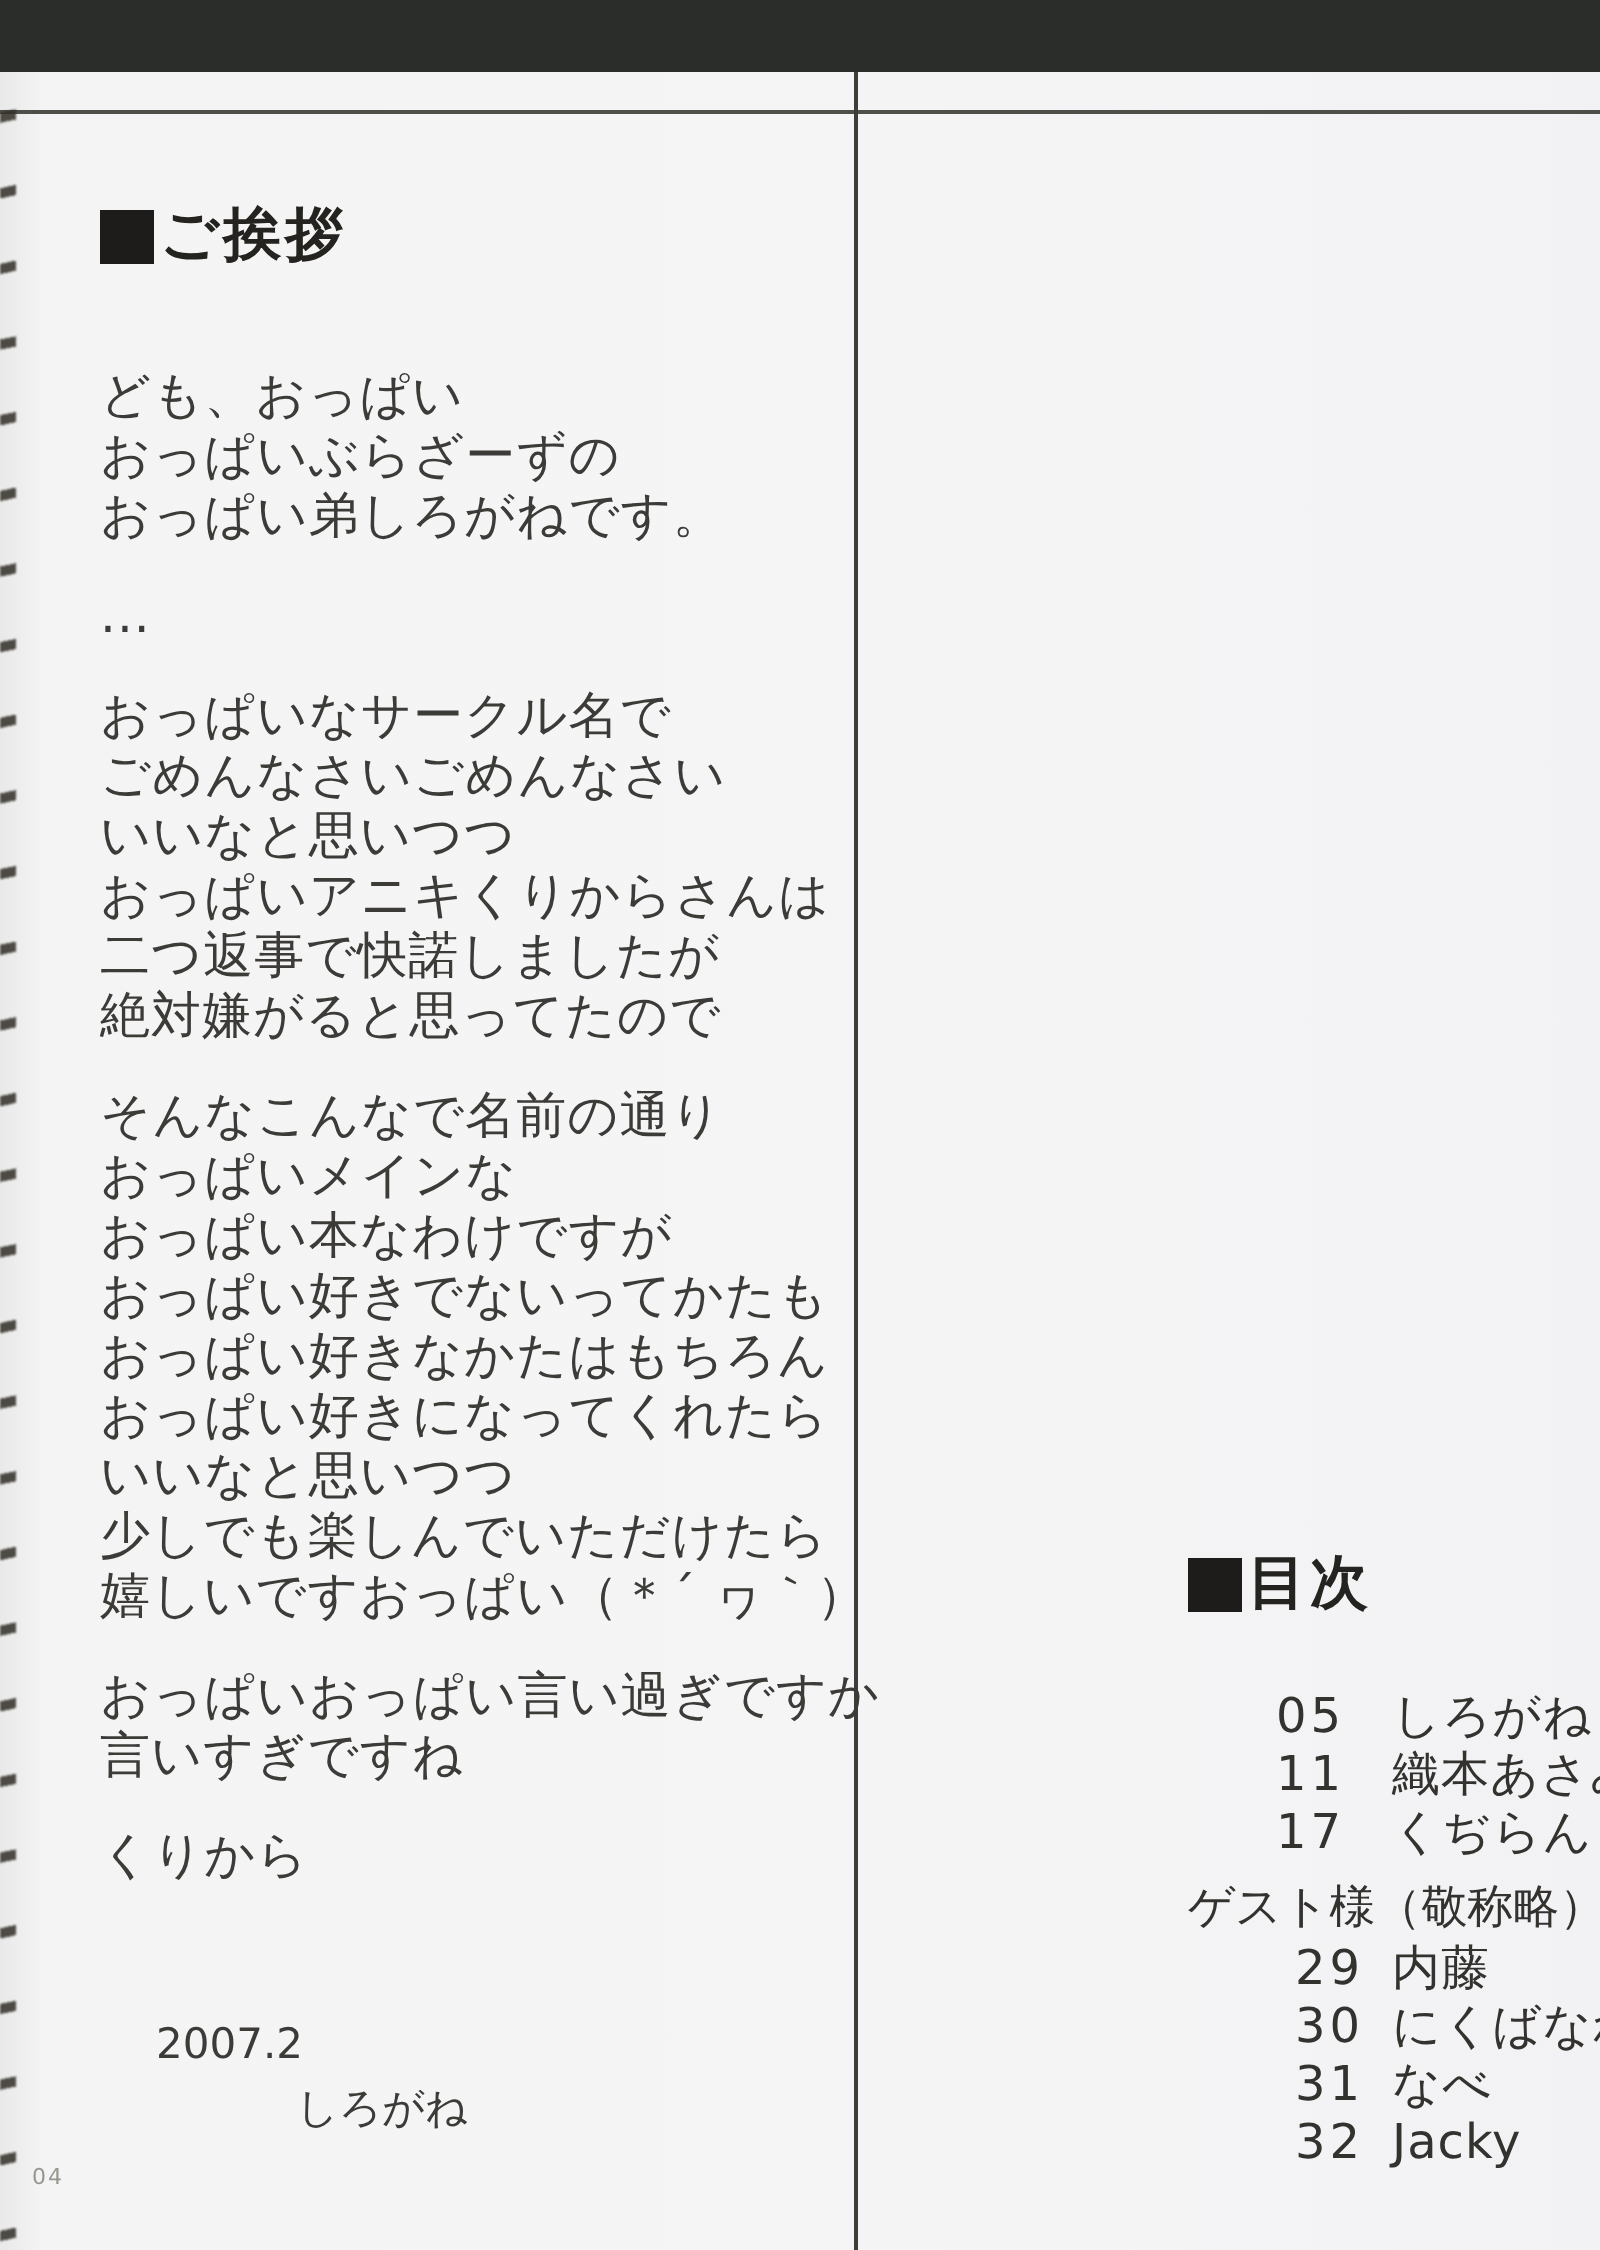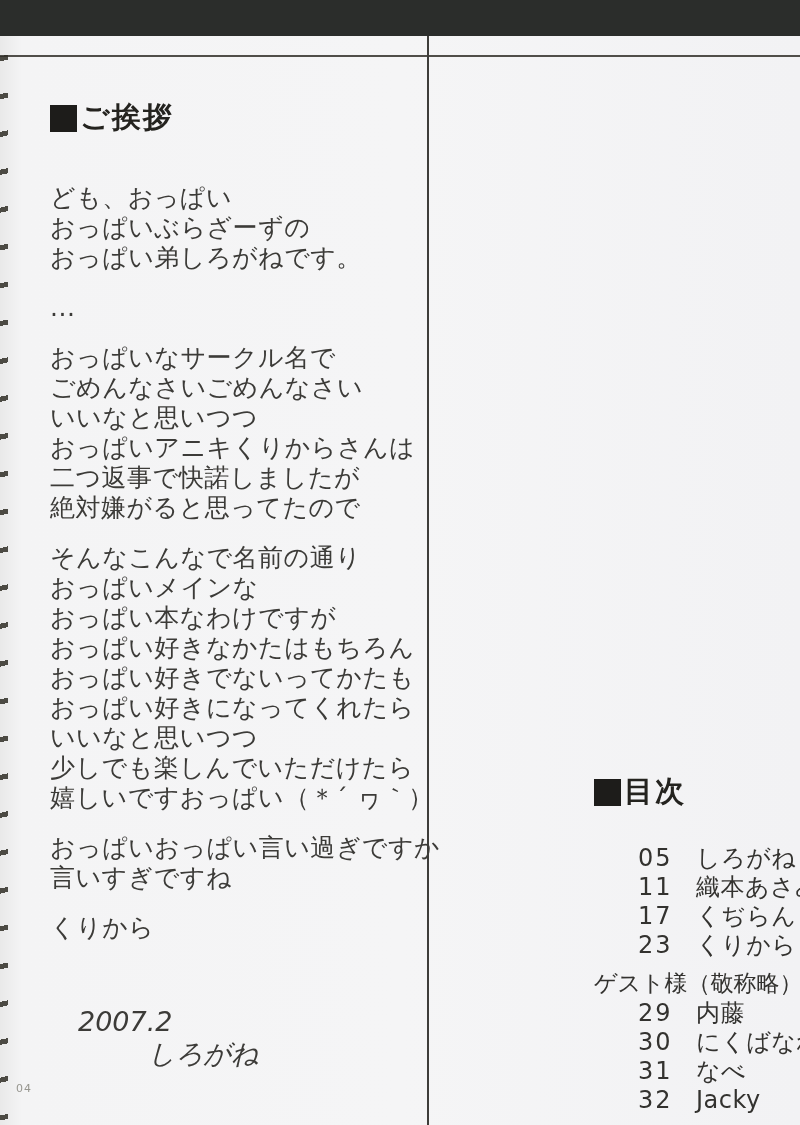--- a/index.html
+++ b/index.html
@@ -81,24 +81,23 @@
     line-height: 30px;
     letter-spacing: 0.5px;
     color: #3c3b38;
   }
   .para { margin: 0 0 20px 0; }
   .para:last-child { margin-bottom: 0; }
   .para div { white-space: nowrap; }
   .date-block {
     position: absolute;
     left: 78px; top: 1006px;
-    font-size: 27px;
+    font-size: 21px;
     line-height: 32px;
     color: #3c3b38;
-    font-style: italic;
   }
   .signature { margin-left: 70px; }
   .toc {
     position: absolute;
     left: 594px; top: 772px;
     width: 200px;
     color: #33322f;
   }
   .toc-list { margin-top: 32px; }
   .toc-row {
@@ -160,22 +159,22 @@
           <div>ごめんなさいごめんなさい</div>
           <div>いいなと思いつつ</div>
           <div>おっぱいアニキくりからさんは</div>
           <div>二つ返事で快諾しましたが</div>
           <div>絶対嫌がると思ってたので</div>
         </div>
       <div class="para">
           <div>そんなこんなで名前の通り</div>
           <div>おっぱいメインな</div>
           <div>おっぱい本なわけですが</div>
+          <div>おっぱい好きでないってかたも</div>
           <div>おっぱい好きなかたはもちろん</div>
-          <div>おっぱい好きでないってかたも</div>
           <div>おっぱい好きになってくれたら</div>
           <div>いいなと思いつつ</div>
           <div>少しでも楽しんでいただけたら</div>
           <div>嬉しいですおっぱい（＊´ ヮ｀）</div>
         </div>
       <div class="para">
           <div>おっぱいおっぱい言い過ぎですか</div>
           <div>言いすぎですね</div>
         </div>
       <div class="para">
@@ -200,27 +199,23 @@
           <span class="toc-name">しろがね</span>
         </div>
         <div class="toc-row">
           <span class="toc-num">11</span>
           <span class="toc-name">織本あさみ</span>
         </div>
         <div class="toc-row">
           <span class="toc-num">17</span>
           <span class="toc-name">くぢらん</span>
         </div>
-        <div class="toc-row">
-          <span class="toc-num">23</span>
-          <span class="toc-name">くりから</span>
-        </div>
       </div>
     <div class="guest-heading">ゲスト様（敬称略）</div>
-    <div class="toc-list" style="margin-top:2px;">
+    <div class="toc-list" style="margin-top:2px;text-align:right;">
         <div class="toc-row">
           <span class="toc-num">29</span>
           <span class="toc-name">内藤</span>
         </div>
         <div class="toc-row">
           <span class="toc-num">30</span>
           <span class="toc-name">にくばなれ</span>
         </div>
         <div class="toc-row">
           <span class="toc-num">31</span>

